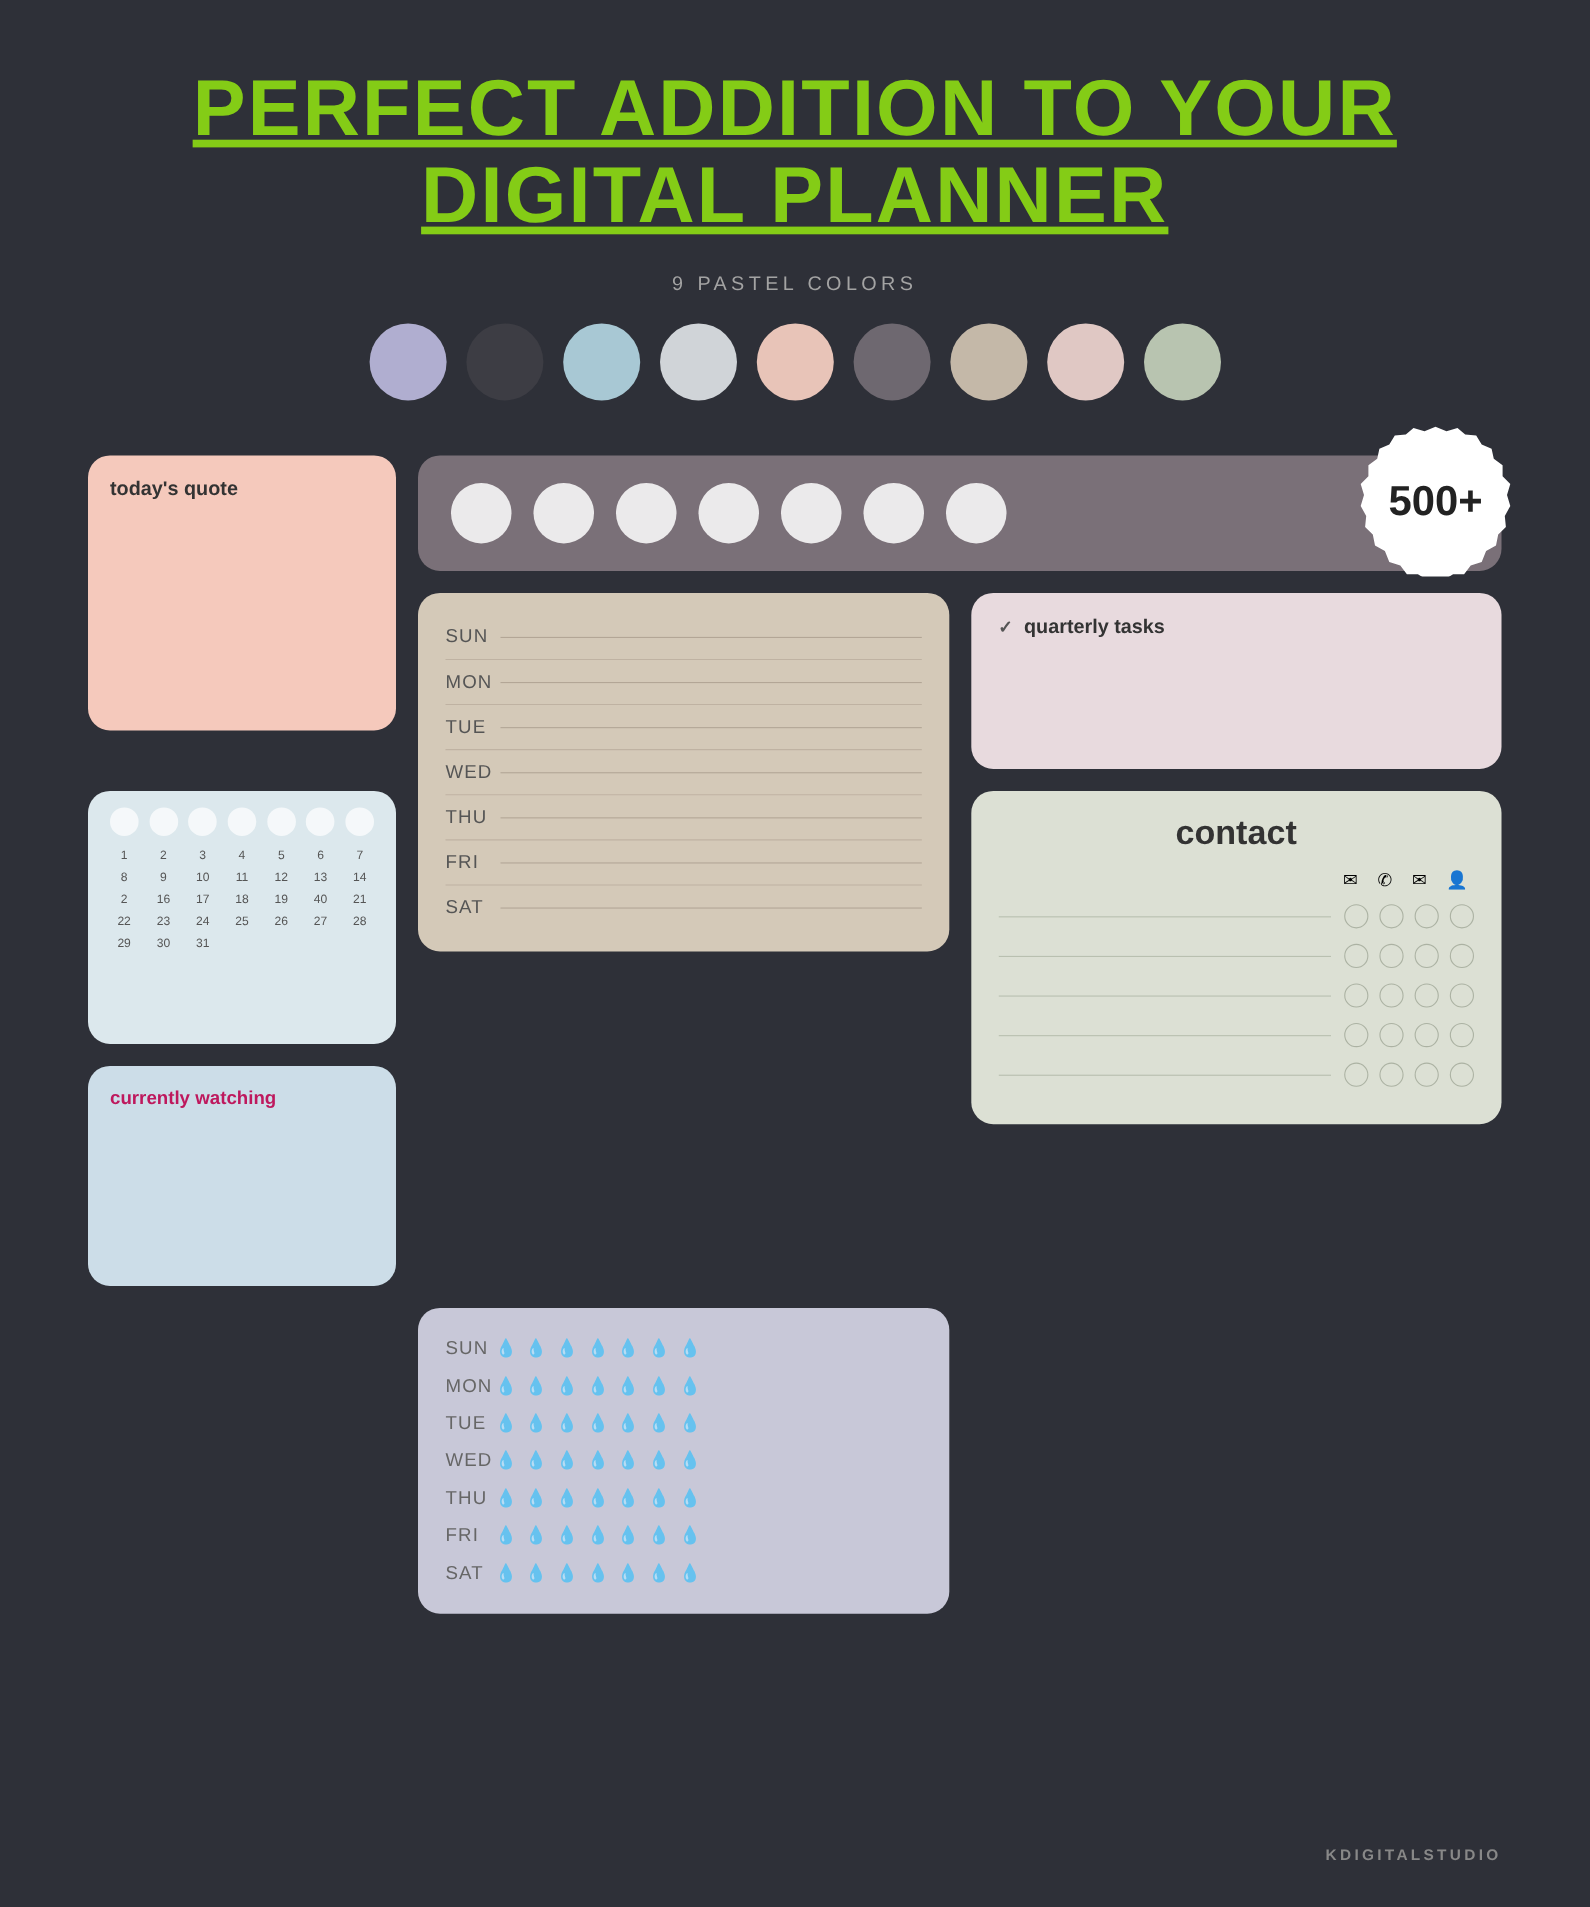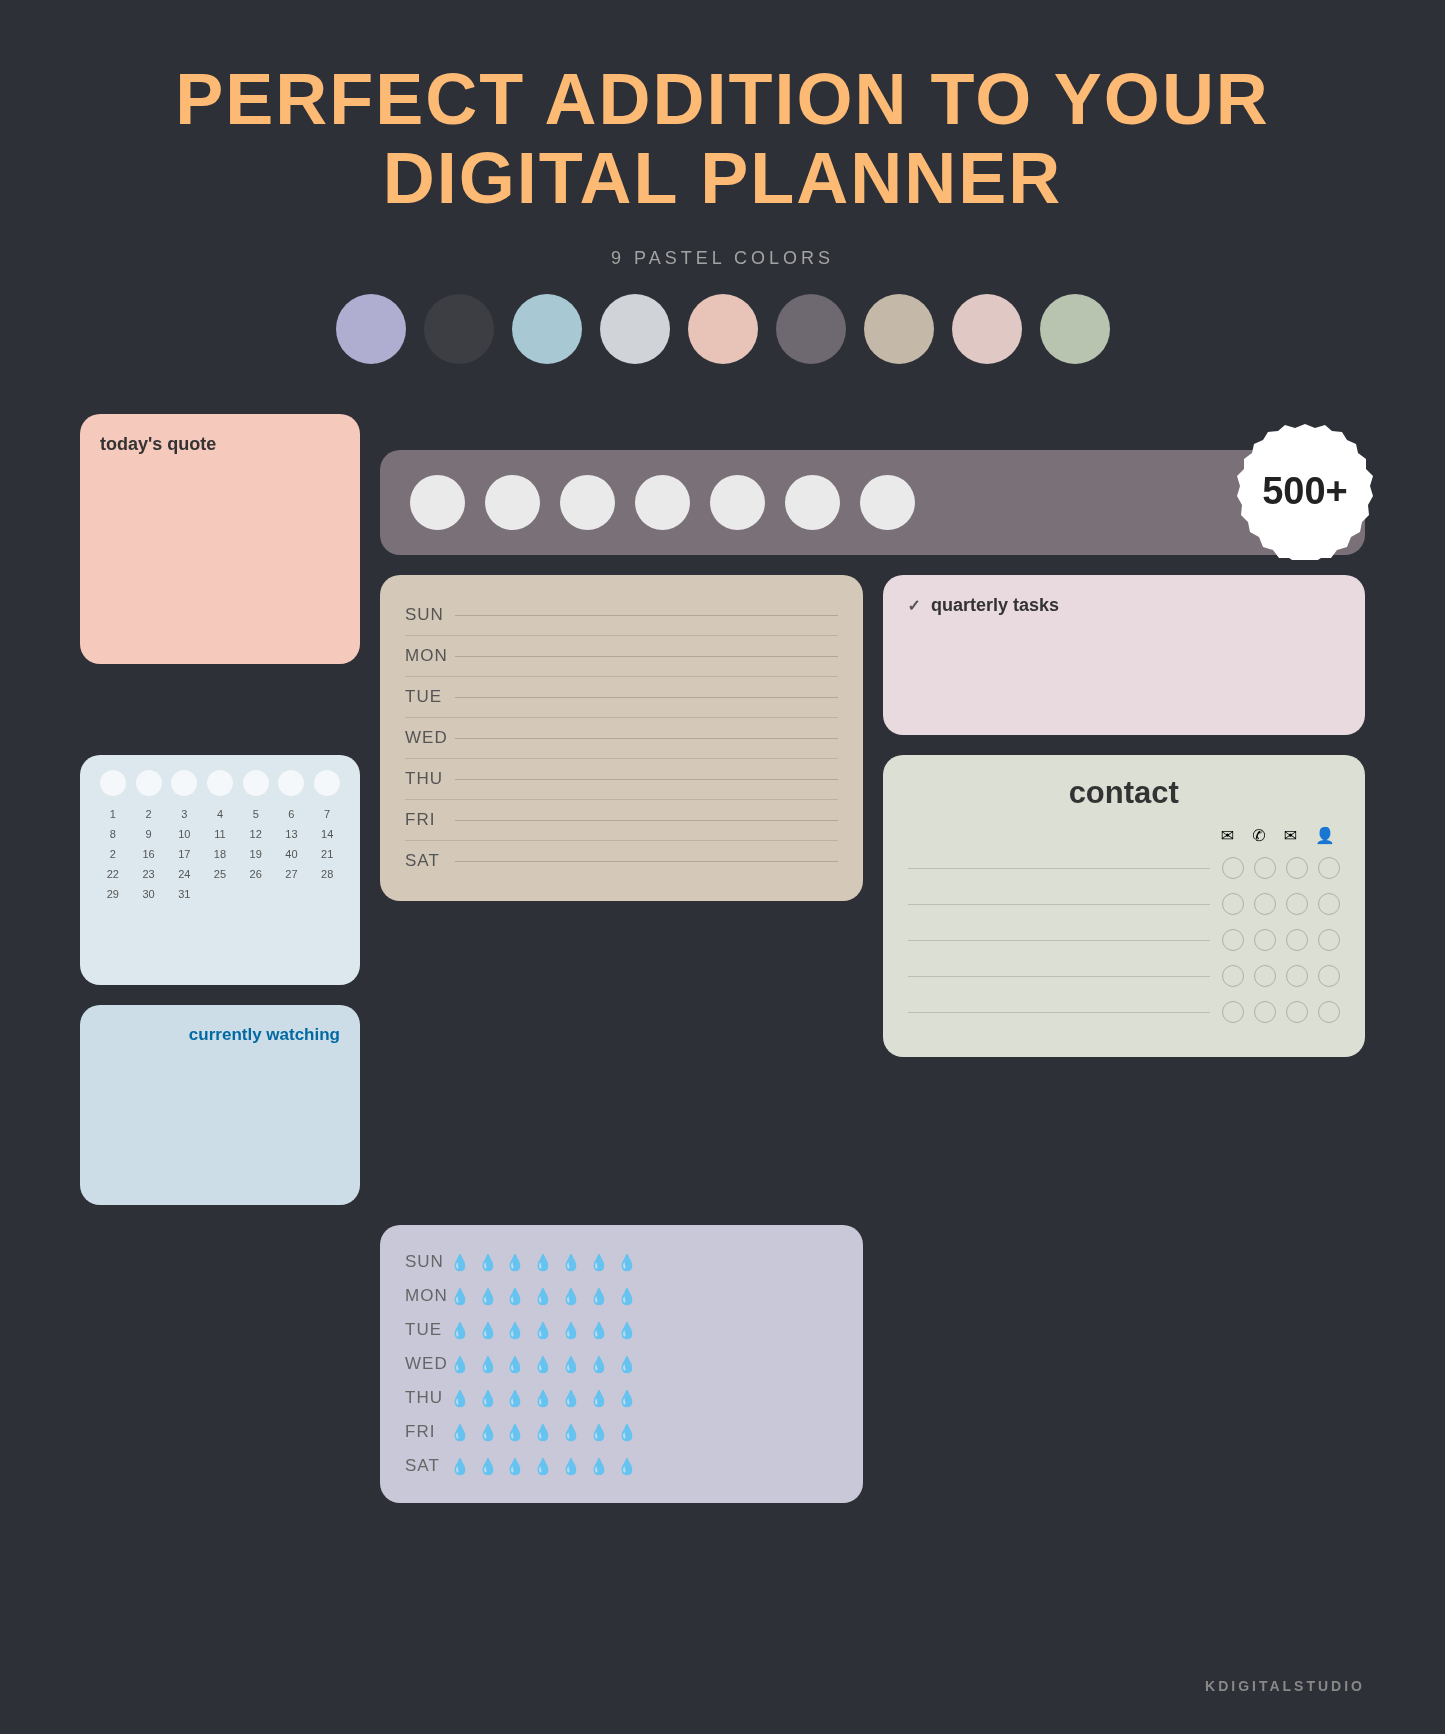--- a/index.html
+++ b/index.html
@@ -20,27 +20,28 @@
       position: relative;
     }
 
     
     .header {
       text-align: center;
       margin-bottom: 40px;
     }
 
     .main-title {
-      color: #fdba74;
+      color: #84cc16;
       font-size: 72px;
       font-weight: 900;
       text-transform: uppercase;
       line-height: 1.1;
       letter-spacing: 2px;
       margin-bottom: 30px;
+      text-decoration: underline;
     }
 
     .subtitle {
       color: #a3a3a3;
       font-size: 18px;
       letter-spacing: 4px;
       text-transform: uppercase;
       margin-bottom: 25px;
     }
 
@@ -264,23 +265,22 @@
       grid-column: 1;
       grid-row: 4;
       border-radius: 20px;
       padding: 20px;
       min-height: 200px;
     }
 
     .watching-title {
       font-size: 17px;
       font-weight: 600;
-      color: #0369a1;
+      color: #be185d;
       margin-bottom: 15px;
-      text-align: right;
     }
 
     
     .water-tracker {
       background-color: #c8c8d8;
       grid-column: 2;
       grid-row: 4;
       border-radius: 20px;
       padding: 20px 25px;
     }
@@ -338,21 +338,21 @@
         <div class="swatch" style="background-color: rgb(184, 196, 176);"></div>
       </div>
   </div>
 
   <div class="content-grid">
 
     <div class="card quote-card" style="grid-column:1; grid-row: 1/3;">
       <div class="quote-card-title">today's quote</div>
     </div>
 
-    <div class="habits-bar" style="grid-column: 2/4; grid-row:1; position:relative;margin-top:36px;">
+    <div class="habits-bar" style="grid-column: 2/4; grid-row:1; position:relative;">
       <div id="habit-circles-container" style="display:flex; gap:20px; align-items:center;">
           <div class="habit-circle"></div>
           <div class="habit-circle"></div>
           <div class="habit-circle"></div>
           <div class="habit-circle"></div>
           <div class="habit-circle"></div>
           <div class="habit-circle"></div>
           <div class="habit-circle"></div>
         </div>
 

